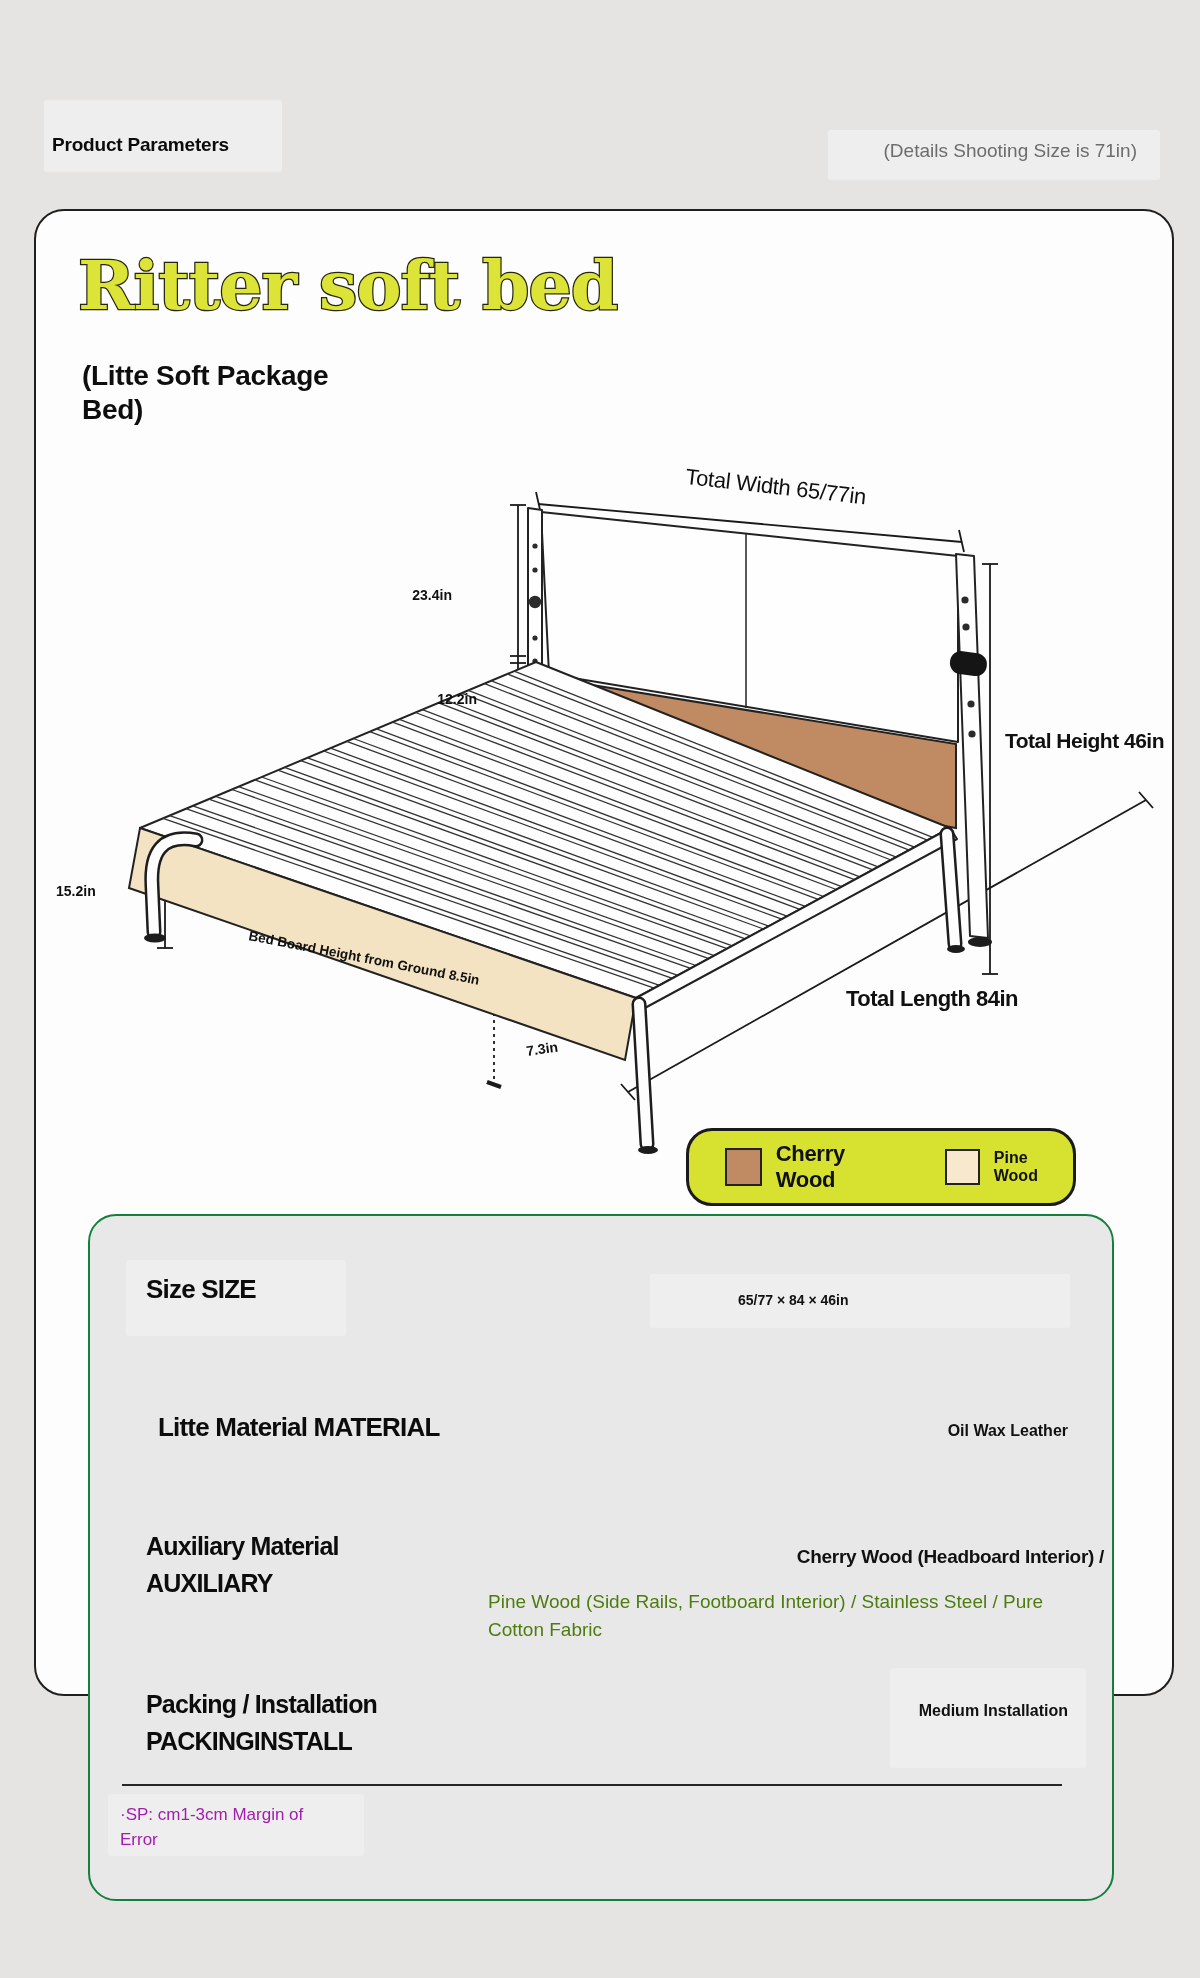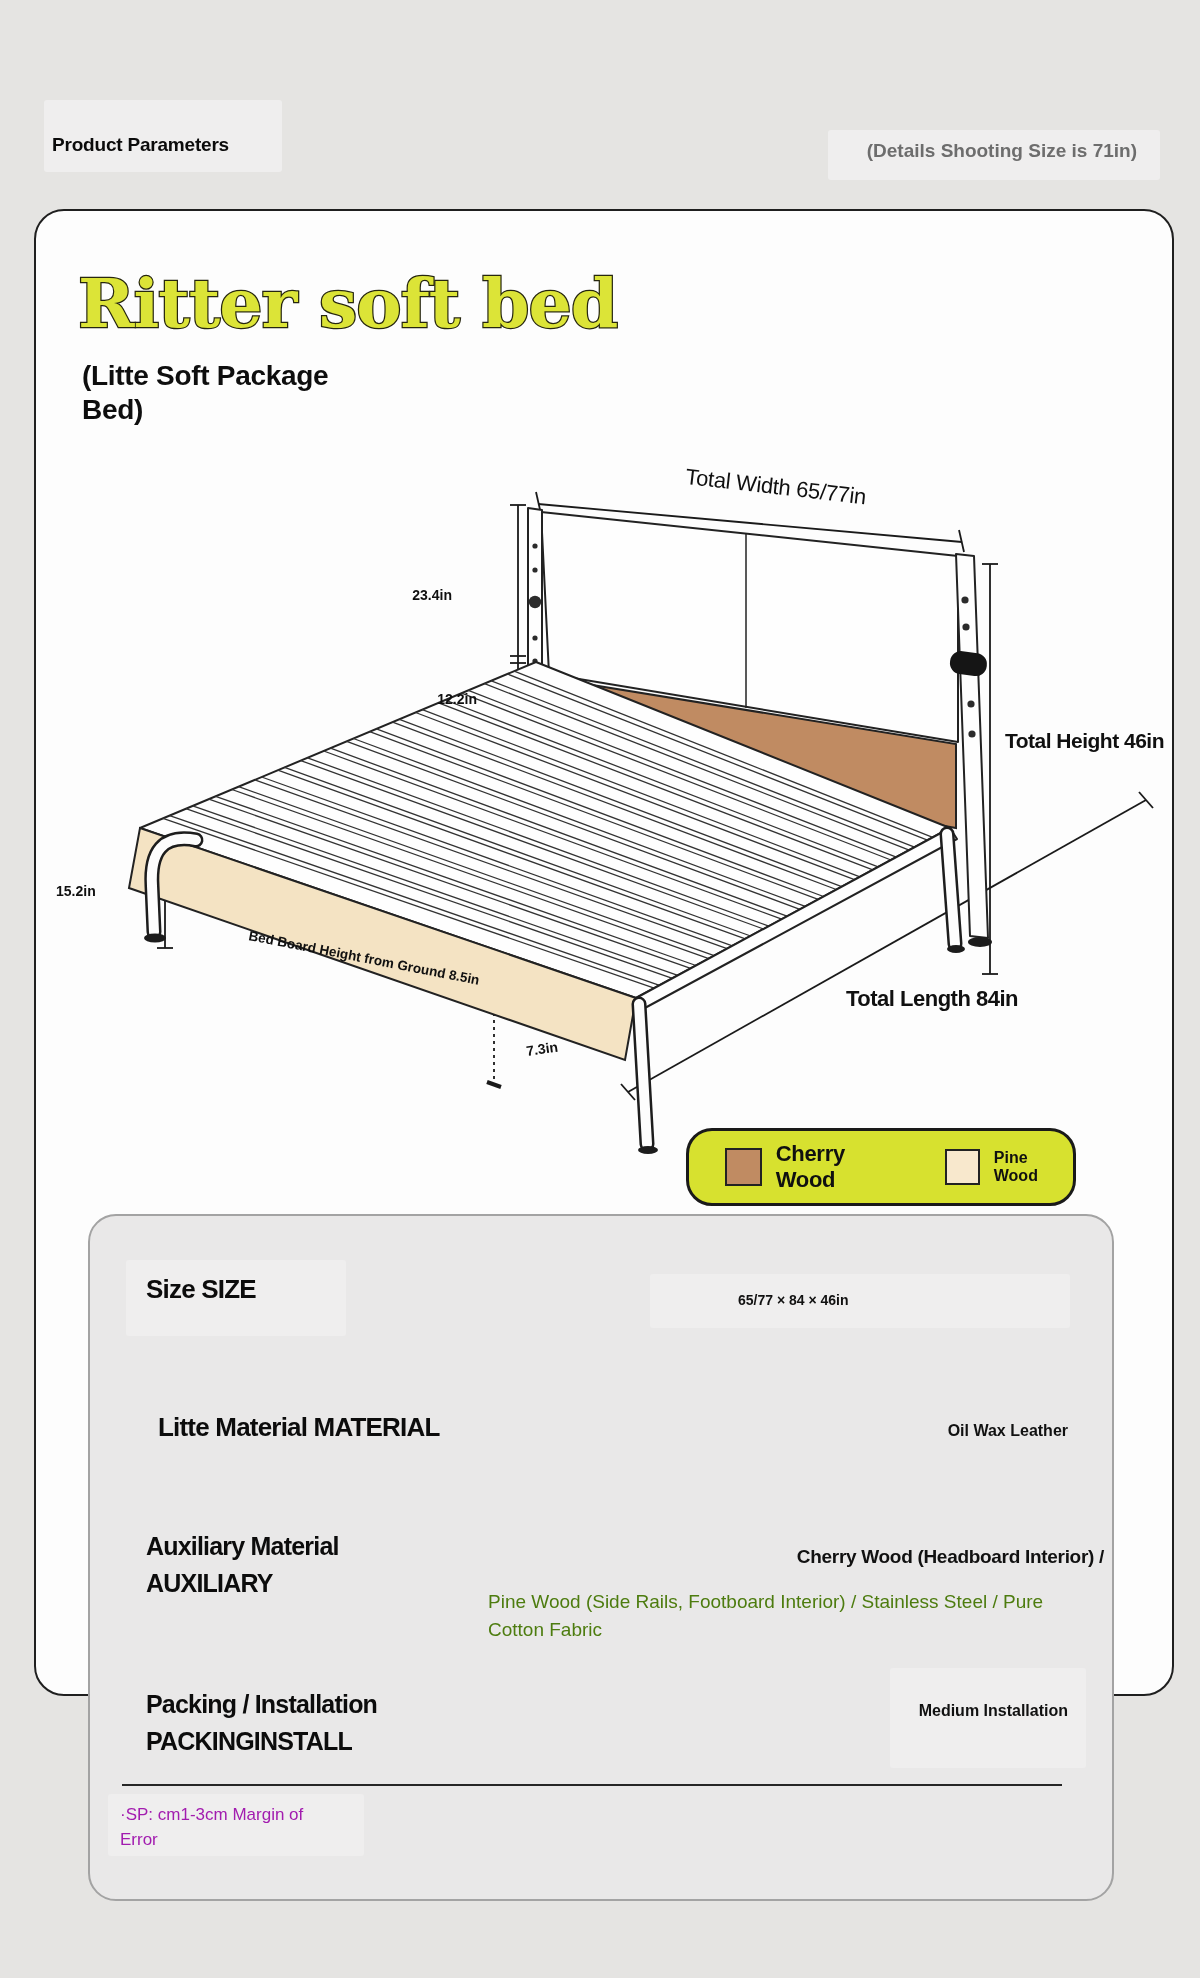--- a/index.html
+++ b/index.html
@@ -1,28 +1,28 @@
 <!DOCTYPE html>
 <html><head>
 <meta charset="utf-8">
 <style>
   html,body{margin:0;padding:0;}
   .page{position:relative;width:1200px;height:1978px;background:#e5e4e2;overflow:hidden;
         font-family:"Liberation Sans",sans-serif;color:#111;}
   .hl{position:absolute;background:#efeeee;border-radius:3px;}
   
   .header-title{position:absolute;left:52px;top:134px;font-size:19px;font-weight:bold;color:#0b0b0b;letter-spacing:-0.2px;}
-  .header-note{position:absolute;right:63px;top:140px;font-size:19px;color:#6d6d6d;font-weight:bold;}
+  .header-note{position:absolute;right:63px;top:140px;font-size:19px;color:#6d6d6d;}
   
   .card-white{position:absolute;left:34px;top:209px;width:1136px;height:1483px;background:#fdfdfd;
               border:2px solid #1f1f1f;border-radius:30px;z-index:1;}
   .card-gray{position:absolute;left:88px;top:1214px;width:1022px;height:683px;background:#e9e8e8;
-             border:2px solid #a3a3a3;border-radius:28px;z-index:4;}
-  
-  .product-title{position:absolute;left:42px;top:52px;font-family:"DejaVu Serif",serif;font-weight:bold;
+             border:2px solid #15803d;border-radius:28px;z-index:4;}
+  
+  .product-title{position:absolute;left:42px;top:34px;font-family:"DejaVu Serif",serif;font-weight:bold;
                  font-size:68px;color:#dce437;-webkit-text-stroke:2.5px #26260f;paint-order:stroke fill;letter-spacing:-1px;}
   .product-subtitle{position:absolute;left:46px;top:148px;width:310px;font-size:28px;font-weight:bold;line-height:34px;color:#0e0e0e;letter-spacing:-0.3px;}
   
   .diagram{position:absolute;left:0;top:450px;width:1200px;height:780px;z-index:2;pointer-events:none;}
   .diagram .dim line{stroke:#1a1a1a;stroke-width:1.8;}
   .diagram .dash{stroke-dasharray:3 4;stroke-width:1.4;}
   .diagram .panel{fill:#fefefe;stroke:#222;stroke-width:2;stroke-linejoin:round;}
   .diagram .cherry-p{fill:#c08b62;stroke:#222;stroke-width:2;}
   .diagram .pine-p{fill:#f4e3c3;stroke:#222;stroke-width:2;}
   .diagram .ln{stroke:#222;stroke-width:1.5;}

